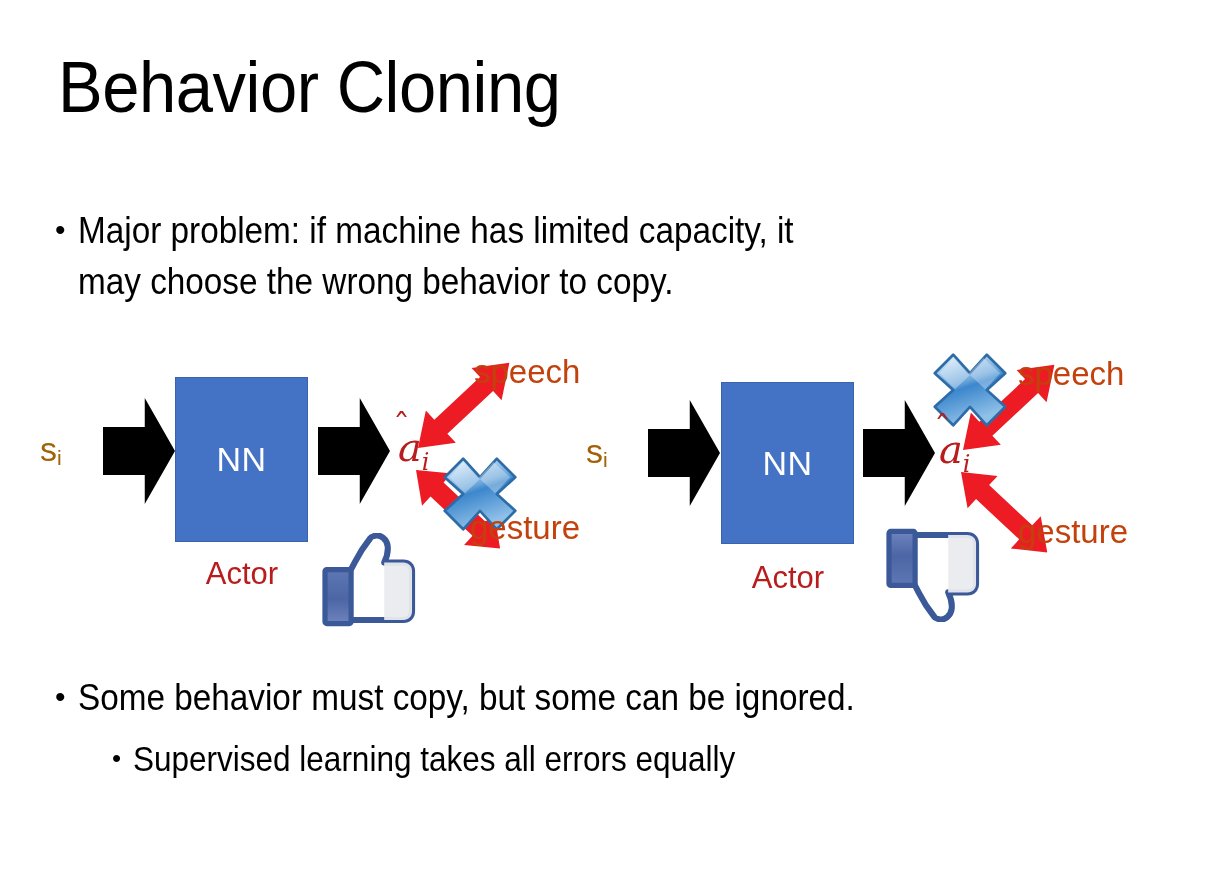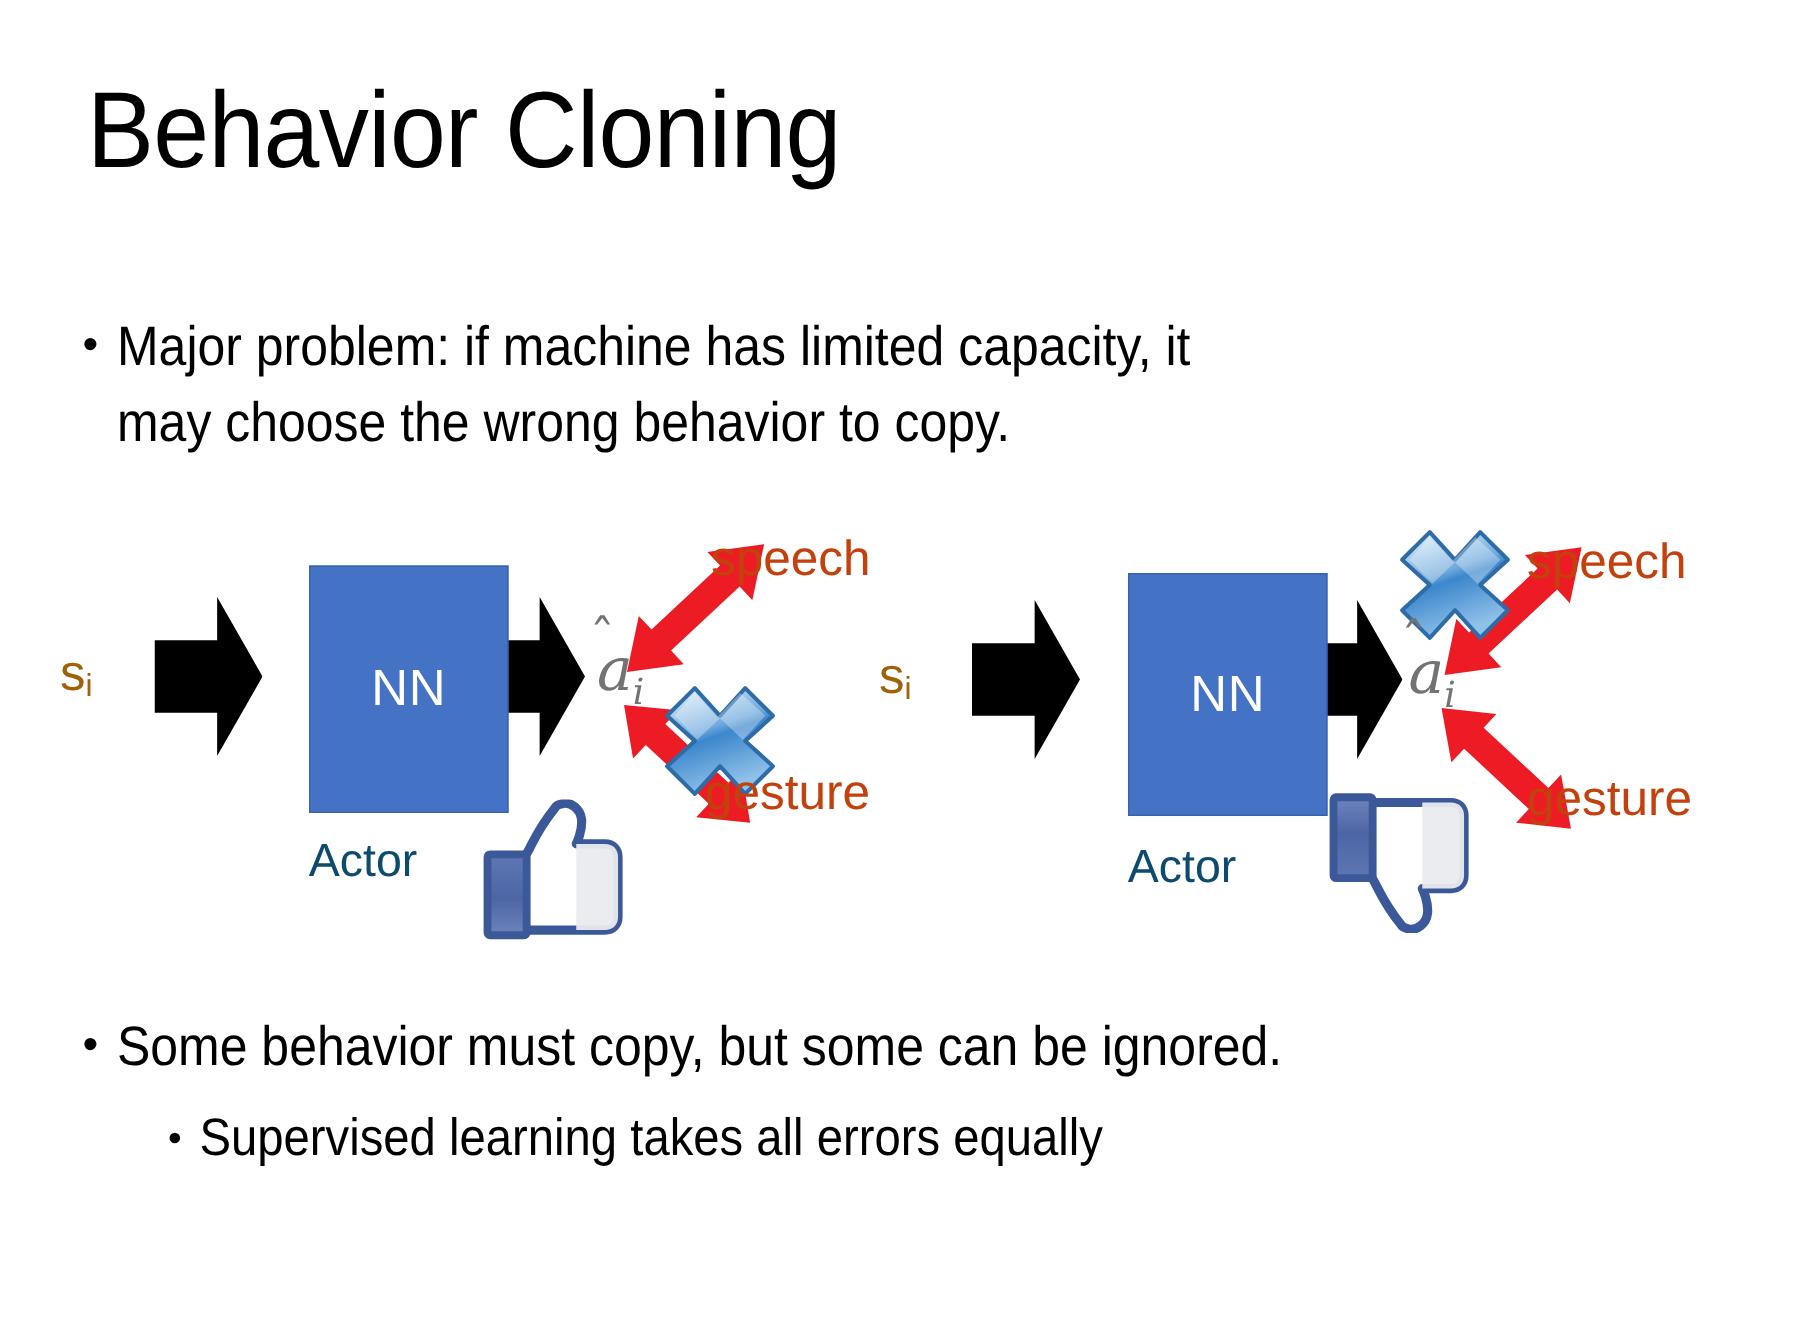--- a/index.html
+++ b/index.html
@@ -58,42 +58,41 @@
 
   .nnbox{
     position:absolute;
     background:#4472C4;
     border:1.5px solid #3A62AD;
     box-sizing:border-box;
     display:flex;align-items:center;justify-content:center;
     color:#ffffff;
     font-size:34px;
     letter-spacing:0.5px;
-    margin-left:31px;
   }
   .actor-label{
     position:absolute;
     font-size:31px;
-    color:#0c4a6e;
+    color:#b91c1c;
     text-align:center;
     white-space:nowrap;
   }
   .slabel{
     position:absolute;
     font-size:34px;
     color:#a16207;
     white-space:nowrap;
   }
   .slabel sub{font-size:0.62em;vertical-align:-0.18em;}
   .ahat{
     position:absolute;
     font-family:"DejaVu Serif", serif;
     font-style:italic;
     font-size:40px;
-    color:#737373;
+    color:#b91c1c;
     white-space:nowrap;
   }
   .ahat sub{font-size:0.6em;font-style:italic;}
   .outlabel{
     position:absolute;
     font-size:33px;
     color:#c2410c;
     white-space:nowrap;
   }
 </style>

